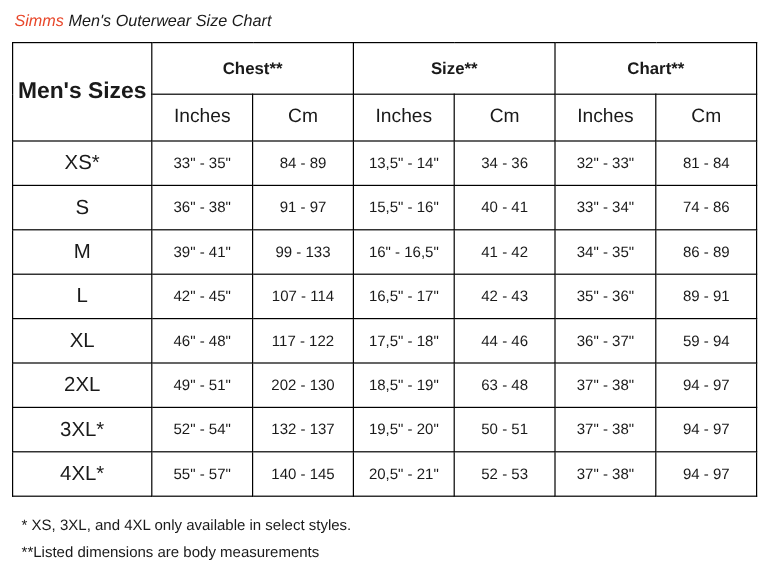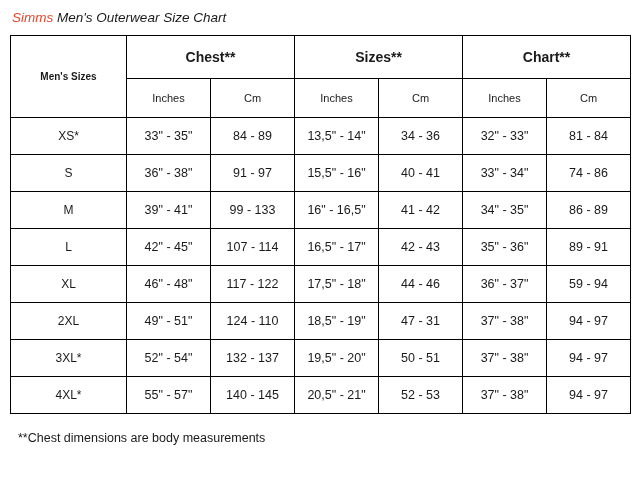--- a/index.html
+++ b/index.html
@@ -55,32 +55,32 @@
   }
   .col-size   { width: 116px; }
   .col-unit   { width: 84px; }
 
   tr.group-head td {
     font-weight: bold;
     font-size: 14px;
     height: 42px;
   }
   tr.group-head td.size-head {
-    font-size: 10px;
+    font-size: 19px;
     font-weight: bold;
   }
   tr.unit-row td {
     height: 38px;
-    font-size: 11px;
+    font-size: 16px;
   }
   tr.data-row td {
     height: 36px;
   }
   tr.data-row td.sizecell {
-    font-size: 12px;
+    font-size: 17px;
   }
   .footnotes {
     margin: 14px 0 0 8px;
     font-size: 12.5px;
     line-height: 20px;
   }
   .footnotes div {
     margin-bottom: 2px;
   }
 </style>
@@ -101,21 +101,21 @@
         <col class="col-unit">
       <col class="col-unit">
         <col class="col-unit">
       <col class="col-unit">
         <col class="col-unit">
     </colgroup>
     <tbody>
       <tr class="group-head">
         <td class="size-head" rowspan="2">Men's Sizes</td>
         <td colspan="2">Chest**</td>
-        <td colspan="2">Sizes**</td>
+        <td colspan="2">Size**</td>
         <td colspan="2">Chart**</td>
       </tr>
       <tr class="unit-row">
         <td>Inches</td>
         <td>Cm</td>
         <td>Inches</td>
         <td>Cm</td>
         <td>Inches</td>
         <td>Cm</td>
       </tr>
@@ -166,23 +166,23 @@
         <td>117 - 122</td>
         <td>17,5" - 18"</td>
         <td>44 - 46</td>
         <td>36" - 37"</td>
         <td>59 - 94</td>
       </tr>
 
       <tr class="data-row">
         <td class="sizecell">2XL</td>
         <td>49" - 51"</td>
-        <td>124 - 110</td>
+        <td>202 - 130</td>
         <td>18,5" - 19"</td>
-        <td>47 - 31</td>
+        <td>63 - 48</td>
         <td>37" - 38"</td>
         <td>94 - 97</td>
       </tr>
 
       <tr class="data-row">
         <td class="sizecell">3XL*</td>
         <td>52" - 54"</td>
         <td>132 - 137</td>
         <td>19,5" - 20"</td>
         <td>50 - 51</td>
@@ -196,16 +196,17 @@
         <td>140 - 145</td>
         <td>20,5" - 21"</td>
         <td>52 - 53</td>
         <td>37" - 38"</td>
         <td>94 - 97</td>
       </tr>
     </tbody>
   </table>
 
   <div class="footnotes">
-    <div>**Chest dimensions are body measurements</div>
+    <div>* XS, 3XL, and 4XL only available in select styles.</div>
+    <div>**Listed dimensions are body measurements</div>
   </div>
 
 </div>
 
 </body></html>

